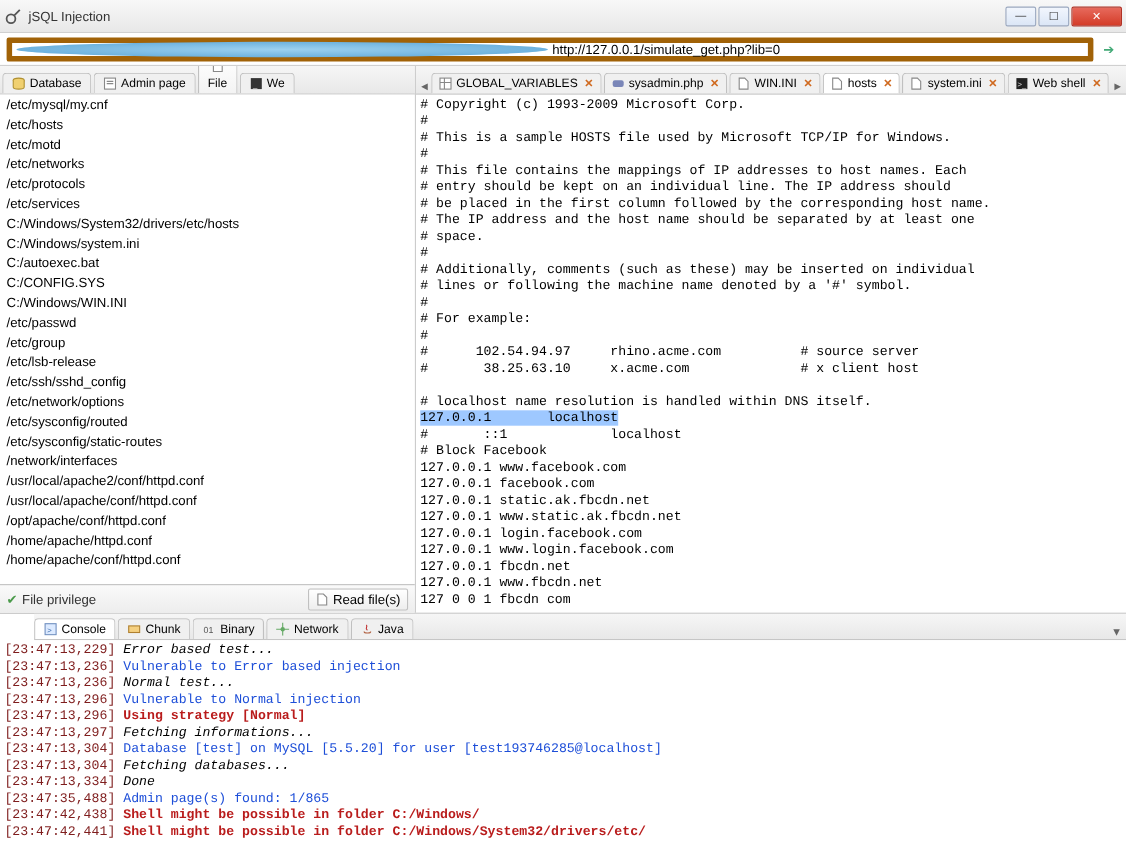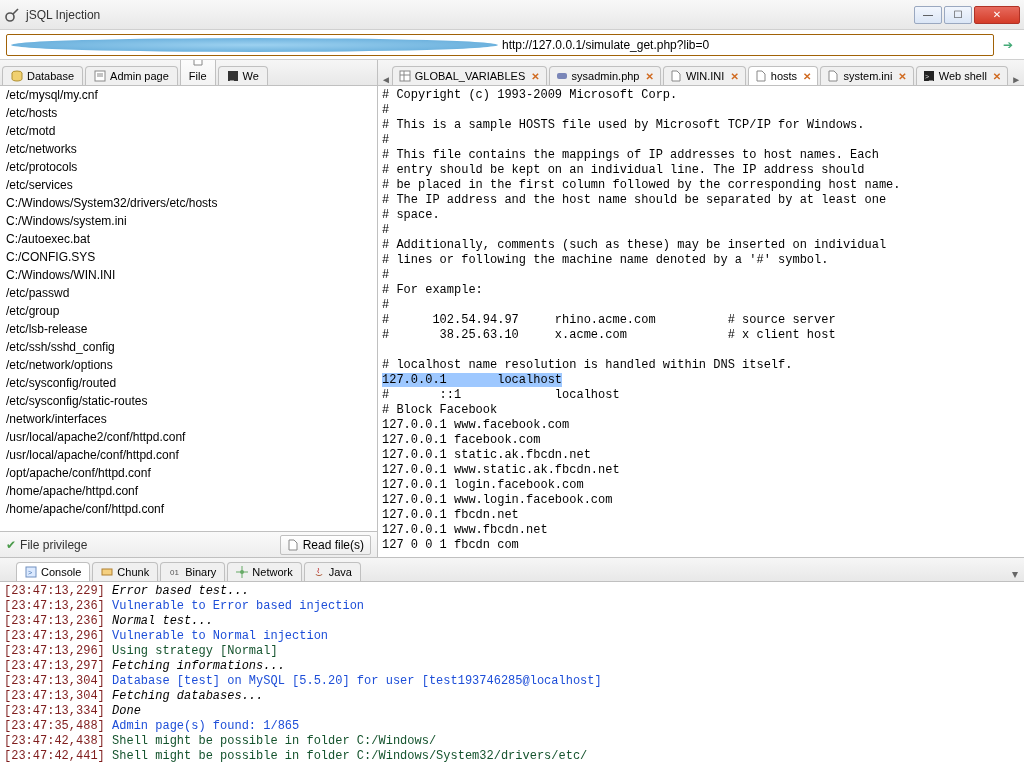--- a/index.html
+++ b/index.html
@@ -8,21 +8,21 @@
 
 .titlebar { height: 30px; background: linear-gradient(#f8f8f8, #e8e8e8); border-bottom: 1px solid #d0d0d0; display: flex; align-items: center; padding: 0 4px; }
 .titlebar .app-icon { width: 16px; height: 16px; margin-right: 6px; display: inline-block; }
 .titlebar .title { flex: 1; color: #333; font-size: 12px; }
 .winbtns { display: flex; }
 .winbtn { width: 28px; height: 18px; border: 1px solid #9aa8c0; background: linear-gradient(#f2f6fd, #dbe6f6); margin-left: 2px; display: flex; align-items: center; justify-content: center; font-size: 10px; color:#333; border-radius:2px;}
 .winbtn.close { background: linear-gradient(#e76a5d, #d43c28); color: #fff; border-color:#b03226; width:46px;}
 
 
 .urlbar { height: 30px; border-bottom: 1px solid #d0d0d0; display: flex; align-items: center; padding: 4px 6px; background:#fff;}
-.urlfield { flex: 1; height: 22px; border: 1px solid #a16207; border-radius: 2px; display: flex; align-items: center; padding: 0 4px; }
+.urlfield { flex: 1; height: 22px; border: 5px solid #a16207; border-radius: 2px; display: flex; align-items: center; padding: 0 4px; }
 .urlfield .globe { width: 14px; height: 14px; border-radius: 50%; background: radial-gradient(#9cd1f0,#5aa5d6); margin-right: 4px; }
 .urlfield span { flex: 1; }
 .gobtn { width: 20px; height: 20px; margin-left: 4px; display:flex; align-items:center; justify-content:center; color:#4a7; }
 
 
 .main { display: flex; height: 498px; border-bottom:1px solid #c0c0c0;}
 .leftpane { width: 378px; display: flex; flex-direction: column; border-right: 1px solid #c0c0c0; }
 .rightpane { flex: 1; display: flex; flex-direction: column; overflow:hidden;}
 
 
@@ -47,33 +47,33 @@
 .rtab.active { background:#fff; }
 .rtab .rico { width:12px;height:12px;display:inline-block;}
 .rtab .x { color:#d06a20; font-weight:bold; margin-left:2px; font-size:10px;}
 .navchev { width:14px; display:flex; align-items:center; justify-content:center; color:#666; font-size:10px;}
 
 
 .filecontent { flex:1; overflow:auto; padding:2px 4px; font-family: "Consolas","Courier New",monospace; font-size:12px; line-height:15px; color:#000; white-space:pre;}
 .filecontent .hl { background:#9ec8ff;}
 
 
-.bottabs { height: 24px; display: flex; align-items: flex-end; background: linear-gradient(#f6f6f6,#e8e8e8); border-bottom:1px solid #c0c0c0; padding-left:16px;}
+.bottabs { height: 24px; display: flex; align-items: flex-end; background: linear-gradient(#f6f6f6,#e8e8e8); border-bottom:1px solid #c0c0c0; padding-left:0;margin-left:31px;}
 .btab { padding: 3px 8px; border: 1px solid #c0c0c0; border-bottom: none; margin-right: 2px; background: #f0f0f0; border-radius: 4px 4px 0 0; display:flex; align-items:center; gap:4px; font-size:11px;}
 .btab.active { background:#fff; }
 .btab .bico { width:12px; height:12px; display:inline-block;}
 .botctrl { margin-left:auto; padding:0 6px; color:#666;}
 
 
 .console { height: 186px; overflow:auto; font-family:"Consolas","Courier New",monospace; font-size:12px; line-height:15px; padding:2px 4px; background:#fff;}
 .cline { white-space:pre;}
 .ts { color:#7f1d1d;}
 .cline.green .msg { color:#1d4ed8;}
 .cline.gray .msg { color:#000;font-style:italic;}
-.cline.blue .msg { color:#14532d;}
+.cline.blue .msg { color:#b91c1c;font-weight:bold;}
 
 svg { display:block;}
 </style>
 </head>
 <body>
 
 <div class="titlebar">
   <span class="app-icon">
     <svg width="16" height="16">
         <circle cx="6" cy="10" r="4" fill="none" stroke="#555" stroke-width="1.6"></circle>

